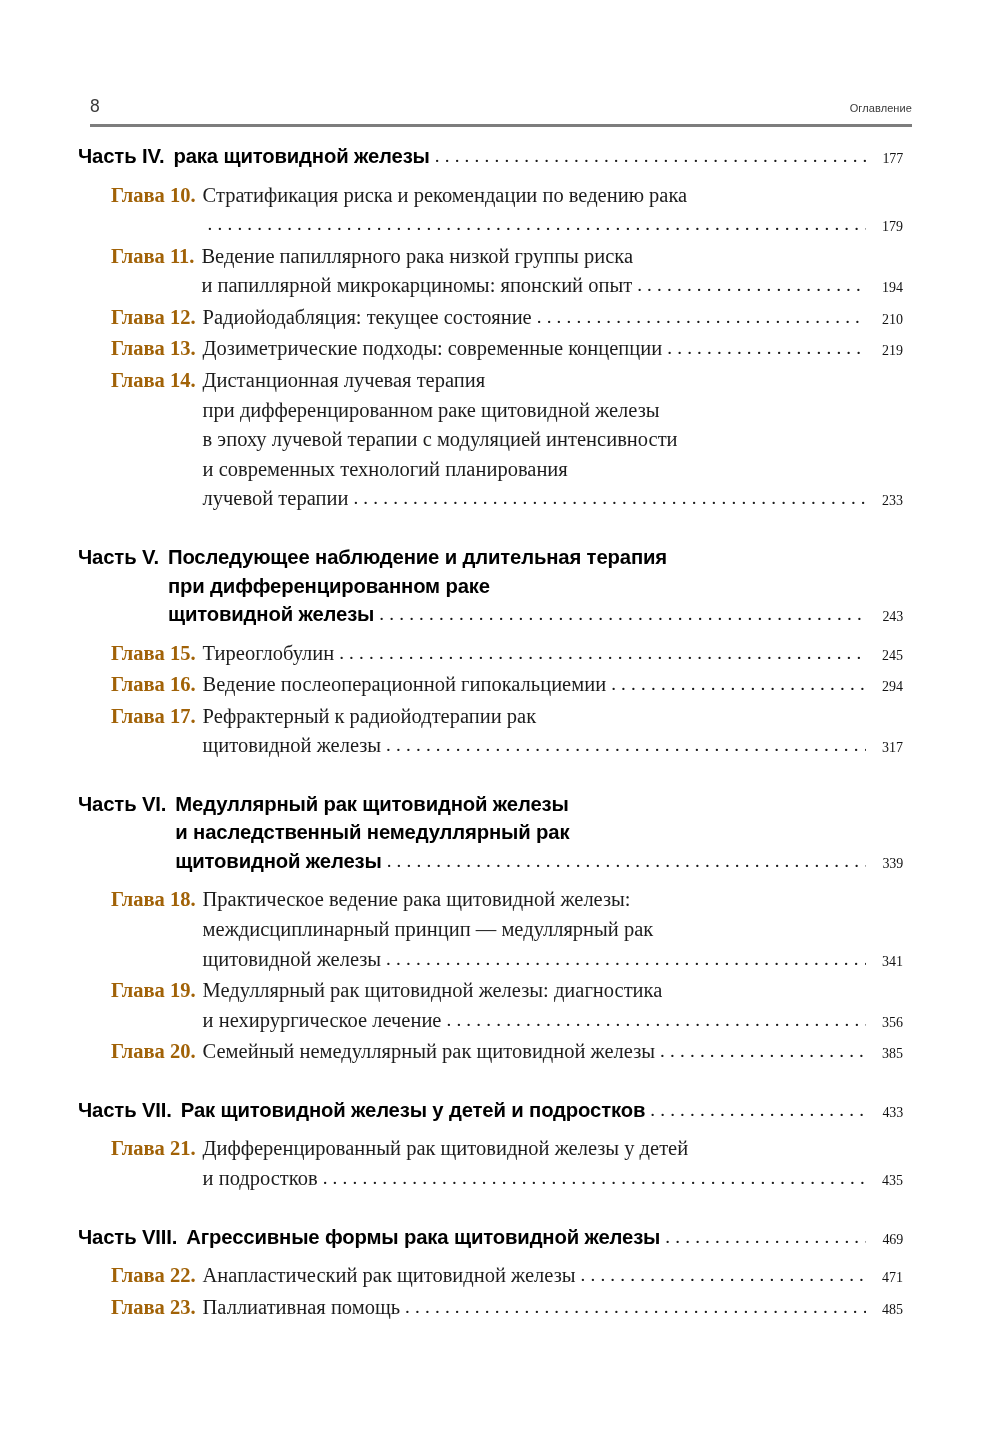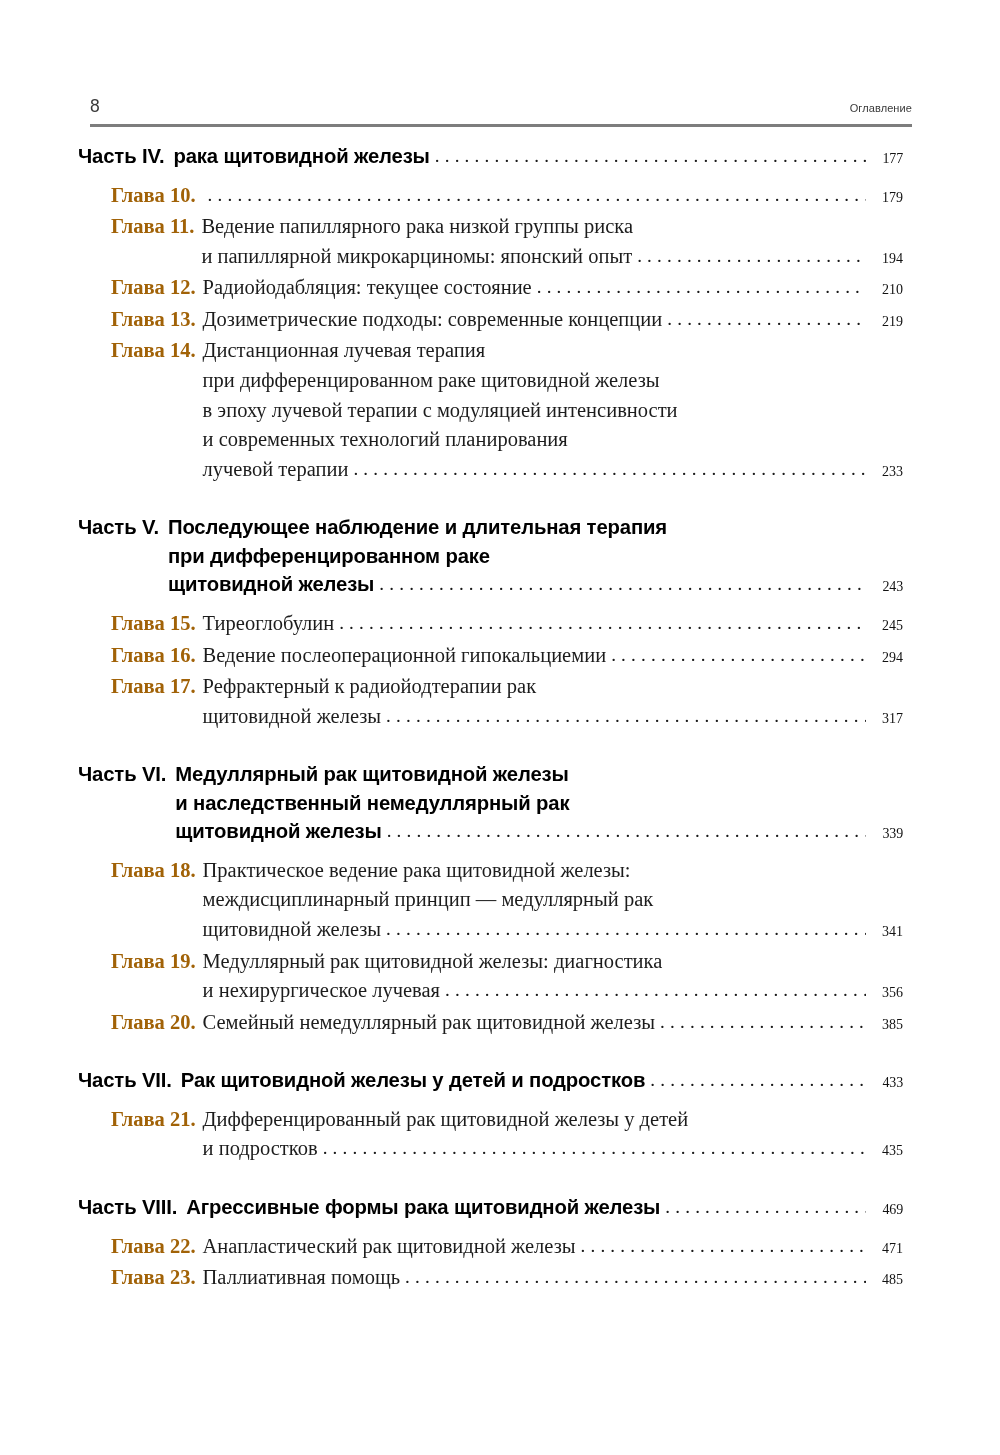--- a/index.html
+++ b/index.html
@@ -166,20 +166,23 @@
               <span class="leader">........................................................................................................................</span>
               <span class="pageno">177</span>
             </div>
           </div>
         </div>
         <div class="chapters">
           <div class="chap-row">
             <span class="chap-label">Глава 10.</span>
             <div class="chap-title-col">
               <div class="chap-line">
+                <span class="txt">Стратификация риска и рекомендации по ведению рака</span>
+              </div>
+              <div class="chap-line">
                 <span class="leader">........................................................................................................................</span>
                 <span class="pageno">179</span>
               </div>
             </div>
           </div>
           <div class="chap-row">
             <span class="chap-label">Глава 11.</span>
             <div class="chap-title-col">
               <div class="chap-line">
                 <span class="txt">Ведение папиллярного рака низкой группы риска</span>
@@ -322,21 +325,21 @@
               </div>
             </div>
           </div>
           <div class="chap-row">
             <span class="chap-label">Глава 19.</span>
             <div class="chap-title-col">
               <div class="chap-line">
                 <span class="txt">Медуллярный рак щитовидной железы: диагностика</span>
               </div>
               <div class="chap-line">
-                <span class="txt">и нехирургическое лучевая</span>
+                <span class="txt">и нехирургическое лечение</span>
                 <span class="leader">........................................................................................................................</span>
                 <span class="pageno">356</span>
               </div>
             </div>
           </div>
           <div class="chap-row">
             <span class="chap-label">Глава 20.</span>
             <div class="chap-title-col">
               <div class="chap-line">
                 <span class="txt">Семейный немедуллярный рак щитовидной железы</span>

